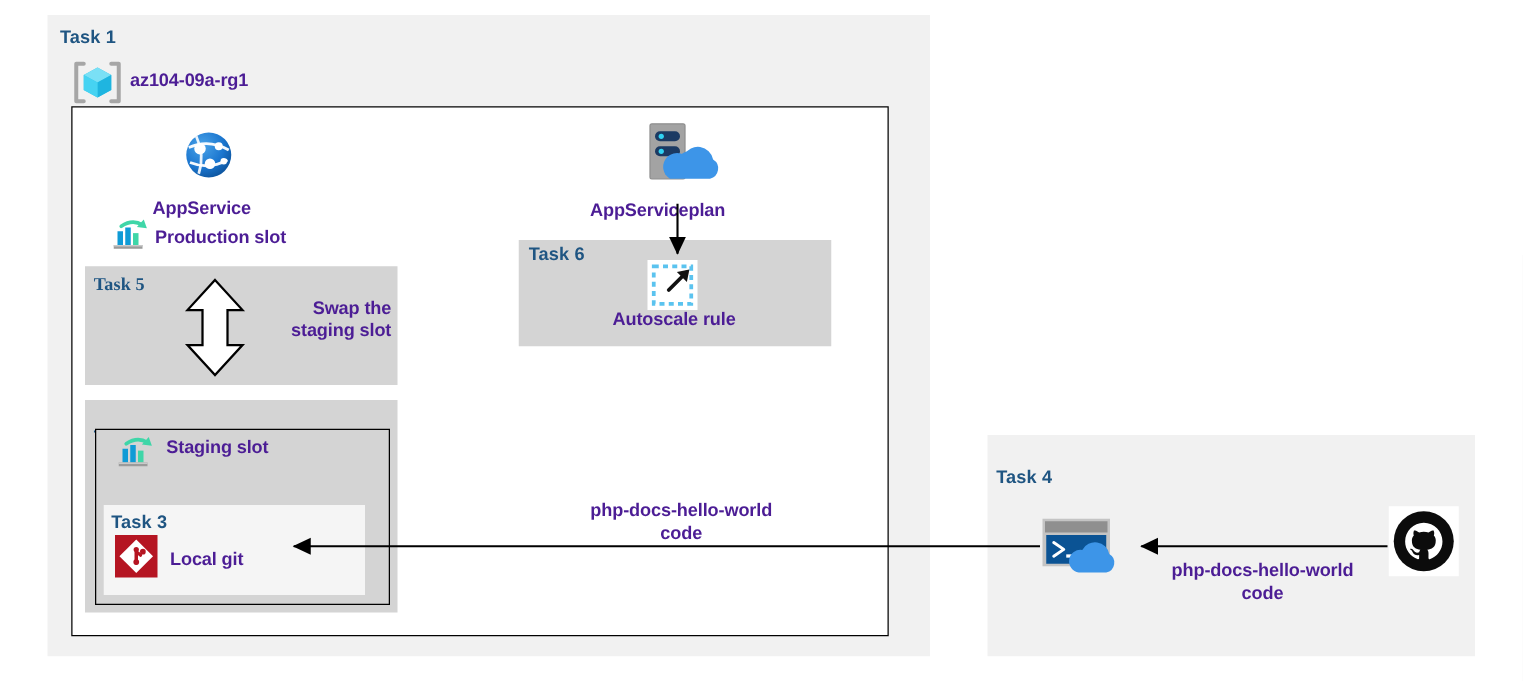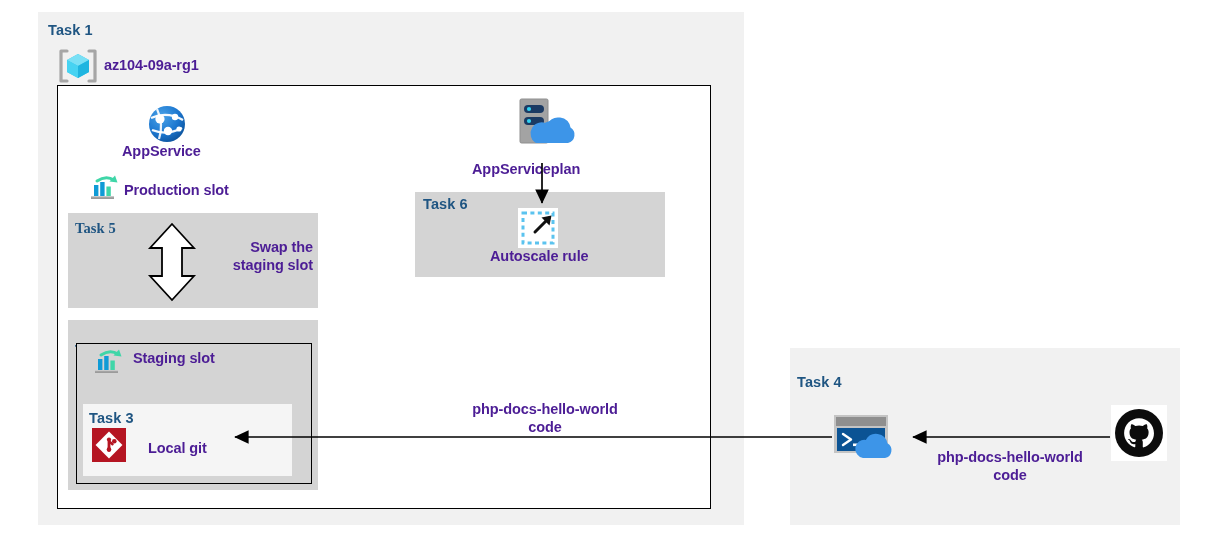--- a/index.html
+++ b/index.html
@@ -79,21 +79,21 @@
       <circle cx="20" cy="20" r="18" fill="url(#globeg)"></circle>
       <path d="M4 14 Q20 7 36 16" stroke="#ffffff" stroke-width="2.3" fill="none" opacity=".95"></path>
       <path d="M5 26 Q20 32 35 24" stroke="#ffffff" stroke-width="2.3" fill="none" opacity=".95"></path>
       <path d="M10 5 Q17 20 12 35" stroke="#ffffff" stroke-width="2.2" fill="none" opacity=".9"></path>
       <circle cx="13" cy="15" r="4.6" fill="#ffffff"></circle>
       <circle cx="28" cy="13" r="3.2" fill="#ffffff"></circle>
       <circle cx="21" cy="27" r="4.2" fill="#ffffff"></circle>
       <circle cx="32" cy="25" r="2.6" fill="#ffffff"></circle>
     </svg>
   </div>
-  <div class="node-label" style="left:122px;top:143px;text-align:center;">AppService</div>
+  <div class="node-label" style="left:122px;top:159px;text-align:center;">AppService</div>
 
   <div class="icon" style="left:88px;top:174px;">
     <svg width="32" height="28" viewBox="0 0 32 28">
       <path d="M9 7 Q18 1 26 6" stroke="#3fd6a8" stroke-width="3" fill="none" stroke-linecap="round"></path>
       <polygon points="27,1.5 29.5,8.5 21.5,7.5" fill="#3fd6a8"></polygon>
       <rect x="6" y="11" width="4.4" height="11" fill="#0f9bd6"></rect>
       <rect x="12.2" y="8" width="4.4" height="14" fill="#0f9bd6"></rect>
       <rect x="18.4" y="12.5" width="4.4" height="9.5" fill="#3fd6a8"></rect>
       <rect x="3" y="22" width="23" height="3" fill="#9b9b9b"></rect>
       <rect x="3" y="22" width="23" height="1.2" fill="#c9c9c9"></rect>
@@ -140,21 +140,21 @@
       </g>
       <g fill="#b51522">
         <rect x="15.6" y="10.5" width="2.8" height="13" rx="1"></rect>
         <rect x="18.2" y="12.6" width="5.2" height="2.6" rx="1" transform="rotate(40 18.2 12.6)"></rect>
         <circle cx="22.3" cy="13.3" r="2.3"></circle>
         <circle cx="17" cy="21.6" r="2.3"></circle>
         <circle cx="17" cy="11.6" r="2.1"></circle>
       </g>
     </svg>
   </div>
-  <div class="node-label" style="left:148px;top:440px;text-align:right;">Local git</div>
+  <div class="node-label" style="left:136px;top:440px;text-align:right;">Local git</div>
 
   <div class="icon" style="left:510px;top:97px;">
     <svg width="64" height="52" viewBox="0 0 64 52">
       <rect x="10" y="2" width="28" height="44" rx="1.5" fill="#a3a3a3"></rect>
       <rect x="10" y="2" width="28" height="44" rx="1.5" fill="none" stroke="#8f8f8f" stroke-width="1"></rect>
       <rect x="14" y="8" width="20" height="8" rx="4" fill="#1b3a63"></rect>
       <circle cx="19" cy="12" r="2.1" fill="#30d2f2"></circle>
       <rect x="14" y="20" width="20" height="8" rx="4" fill="#1b3a63"></rect>
       <circle cx="19" cy="24" r="2.1" fill="#30d2f2"></circle>
       <path d="M32 46 a10 10 0 0 1 9.4 -13.3 a13 13 0 0 1 24 4.6 a8 8 0 0 1 -2.2 8.7 Z" transform="translate(-8,-1) scale(0.95)" fill="#3d95e8"></path>

